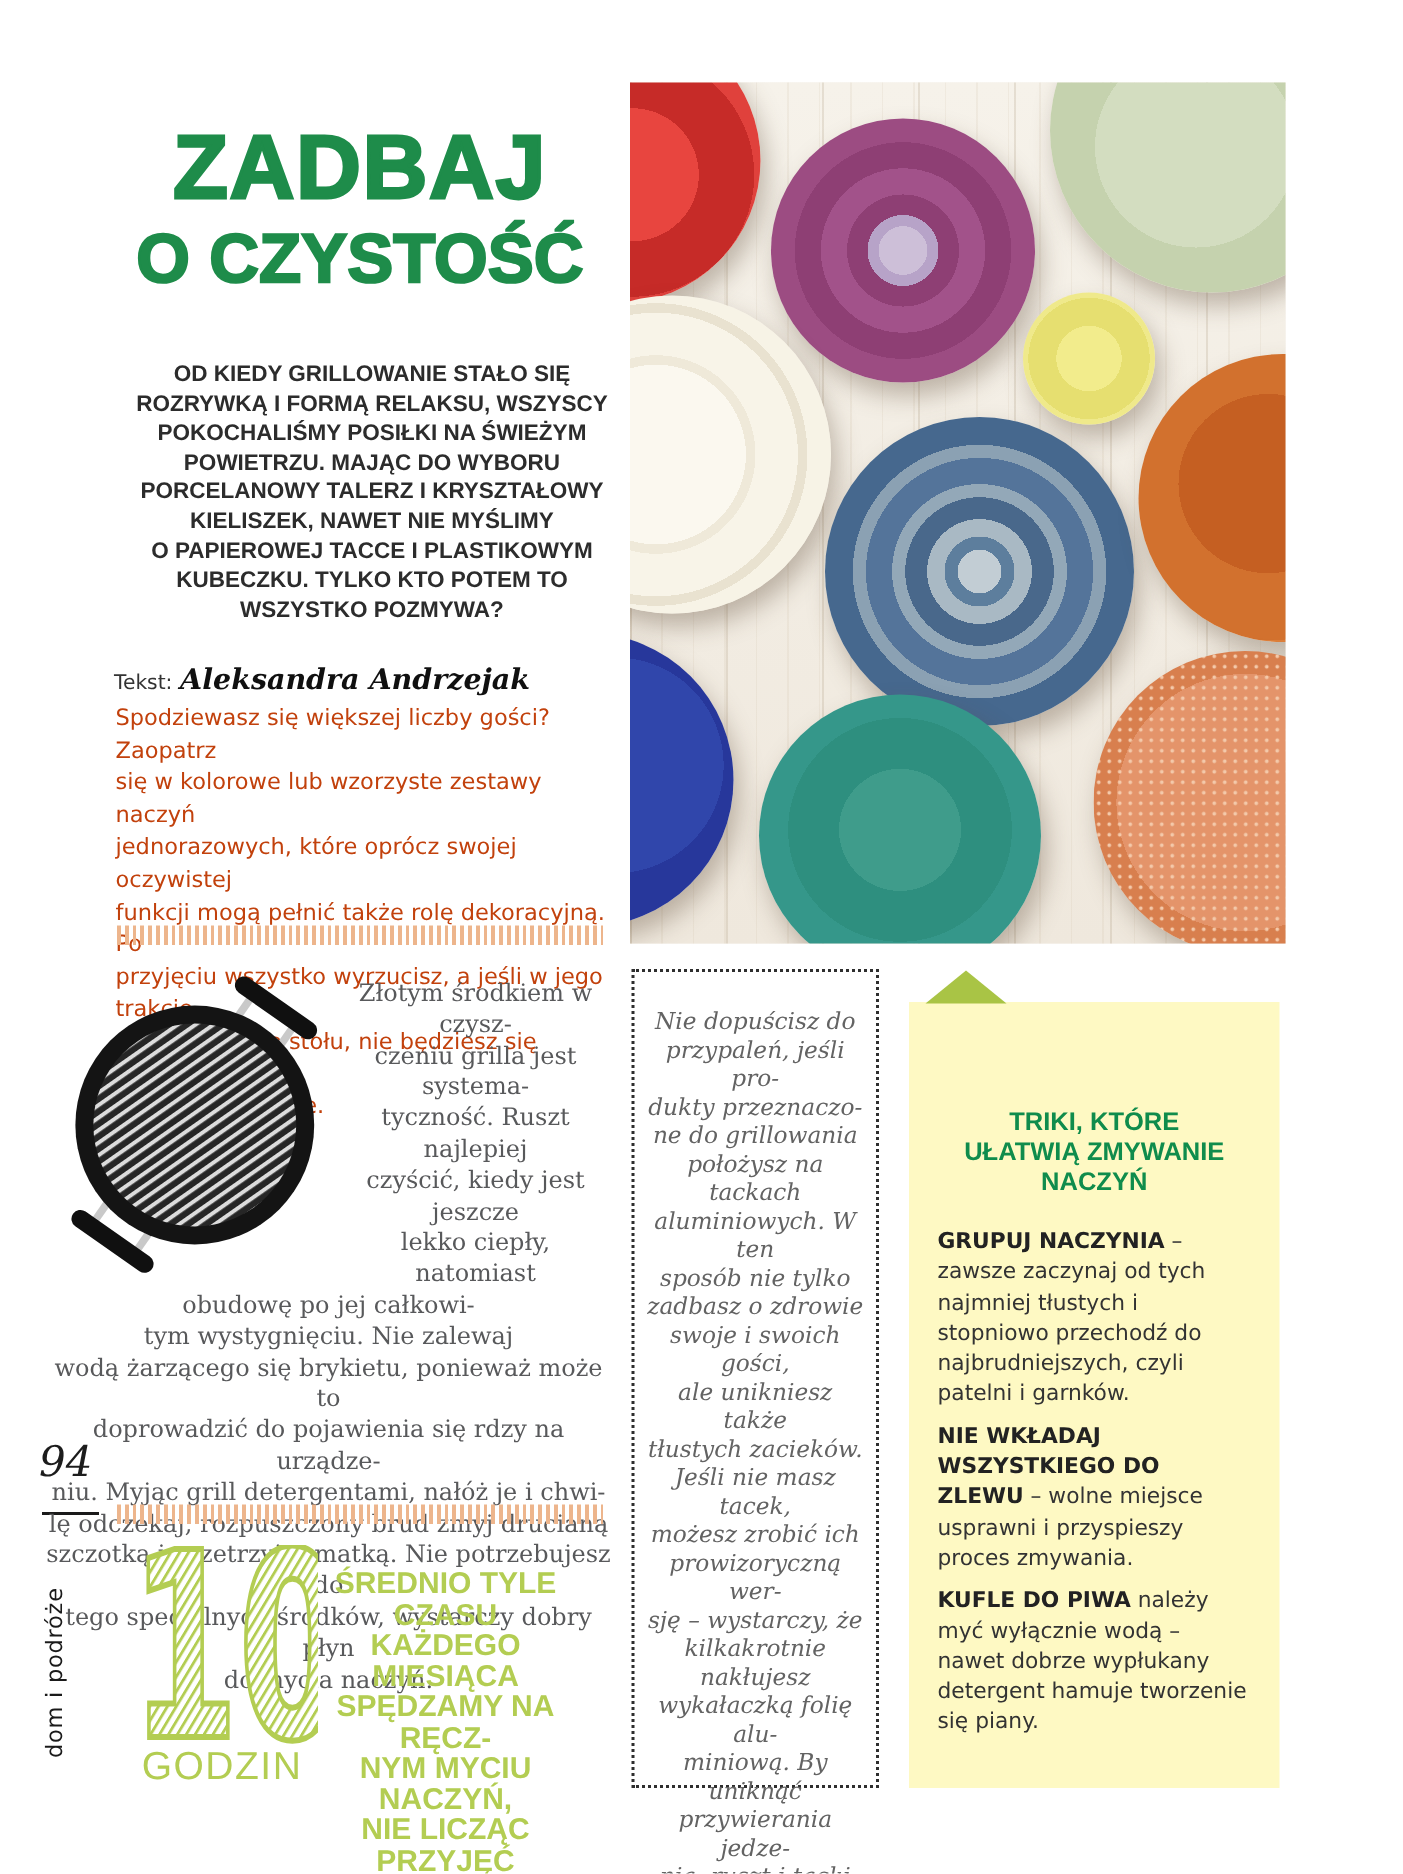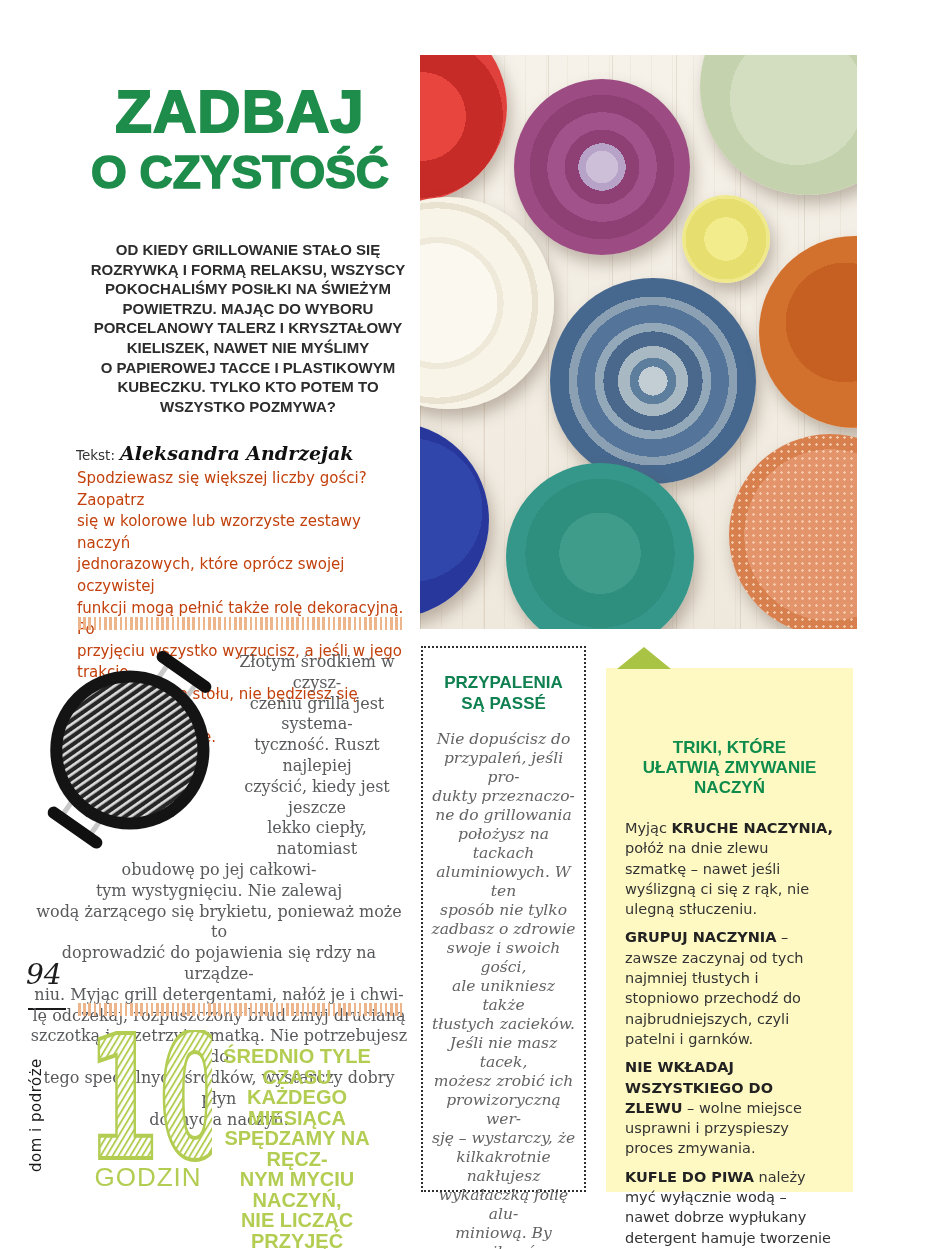--- a/index.html
+++ b/index.html
@@ -196,22 +196,20 @@
 <div class="abs stat-unit">GODZIN</div>
 <div class="abs stat-caption preline">ŚREDNIO TYLE CZASU
 KAŻDEGO MIESIĄCA
 SPĘDZAMY NA RĘCZ-
 NYM MYCIU NACZYŃ,
 NIE LICZĄC PRZYJĘĆ
 CZY WYSTAWNYCH
 KOLACJI.</div>
 
 <div class="abs passe-box">
-  <h3 class="passe-heading preline">PRZYPALENIA
-SĄ PASSÉ</h3>
   <p class="passe-body preline">Nie dopuścisz do
 przypaleń, jeśli pro-
 dukty przeznaczo-
 ne do grillowania
 położysz na tackach
 aluminiowych. W ten
 sposób nie tylko
 zadbasz o zdrowie
 swoje i swoich gości,
 ale unikniesz także
@@ -229,21 +227,20 @@
 jeśli resztki się przy-
 kleją, będzie je dużo
 łatwiej usunąć.</p>
 </div>
 
 <div class="abs tips-box">
   <div class="tips-arrow"></div>
   <h3 class="tips-heading preline">TRIKI, KTÓRE
 UŁATWIĄ ZMYWANIE
 NACZYŃ</h3>
-  <p class="tip"><span>Myjąc </span><b>KRUCHE NACZYNIA,</b><span> połóż na dnie zlewu szmatkę – nawet jeśli wyślizgną ci się z rąk, nie ulegną stłuczeniu.</span></p>
   <p class="tip"><span></span><b>GRUPUJ NACZYNIA</b><span> – zawsze zaczynaj od tych najmniej tłustych i stopniowo przechodź do najbrudniejszych, czyli patelni i garnków.</span></p>
   <p class="tip"><span></span><b>NIE WKŁADAJ WSZYSTKIEGO DO ZLEWU</b><span> – wolne miejsce usprawni i przyspieszy proces zmywania.</span></p>
   <p class="tip"><span></span><b>KUFLE DO PIWA</b><span> należy myć wyłącznie wodą – nawet dobrze wypłukany detergent hamuje tworzenie się piany.</span></p>
 </div>
 
 <div class="abs photo">
   <div class="plate speckle p-red"></div>
   <div class="plate p-purple"></div>
   <div class="plate speckle p-celadon"></div>
   <div class="plate p-white"></div>

